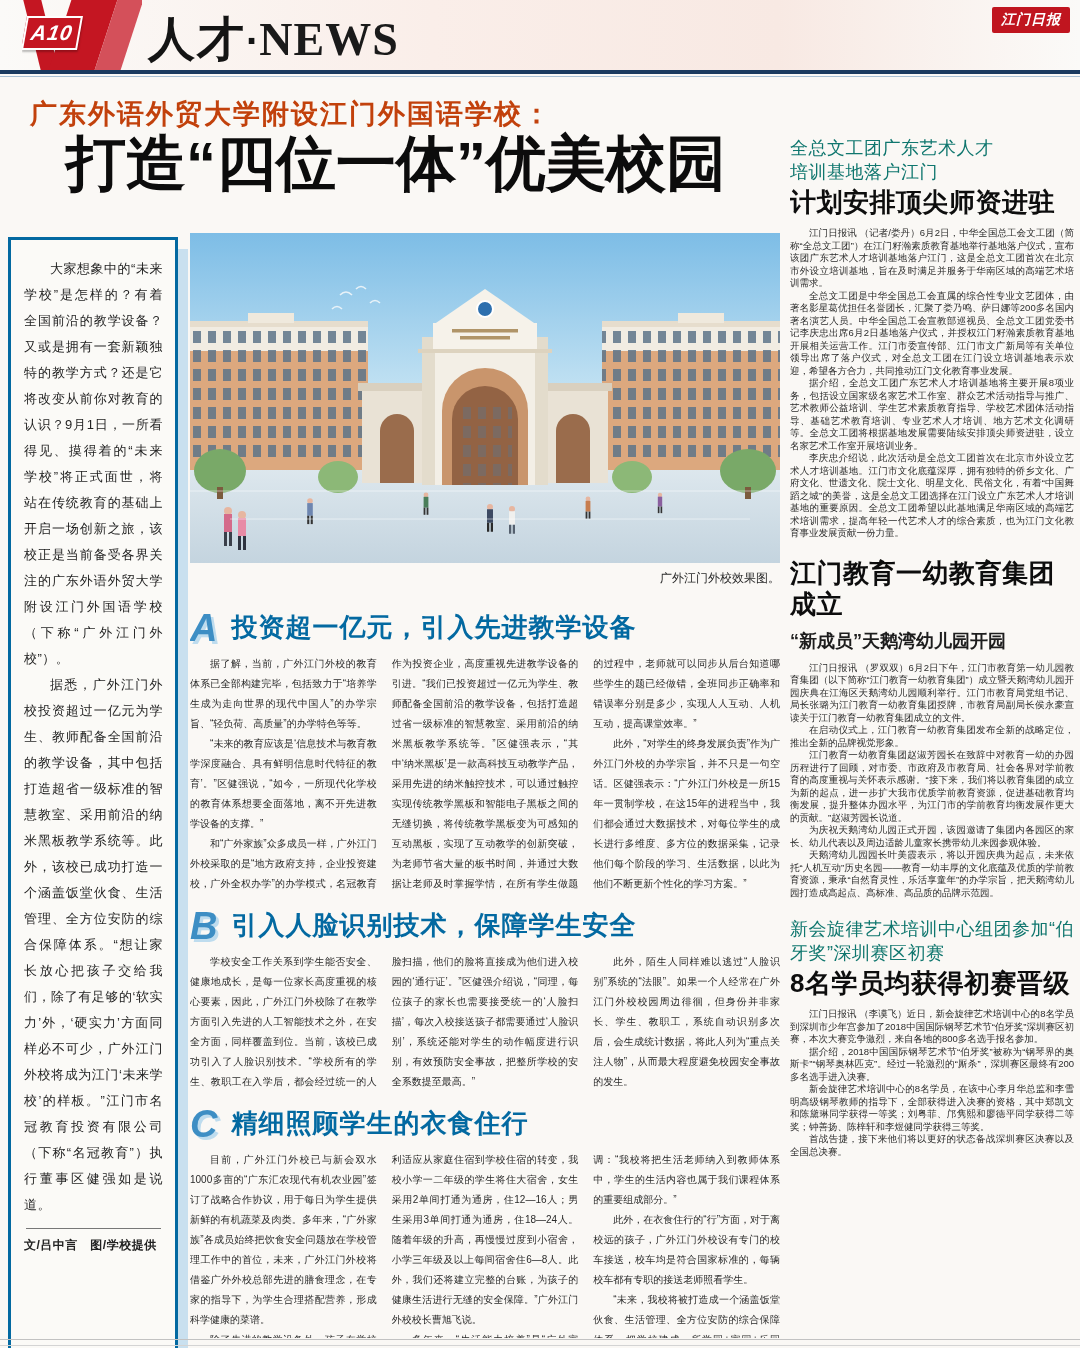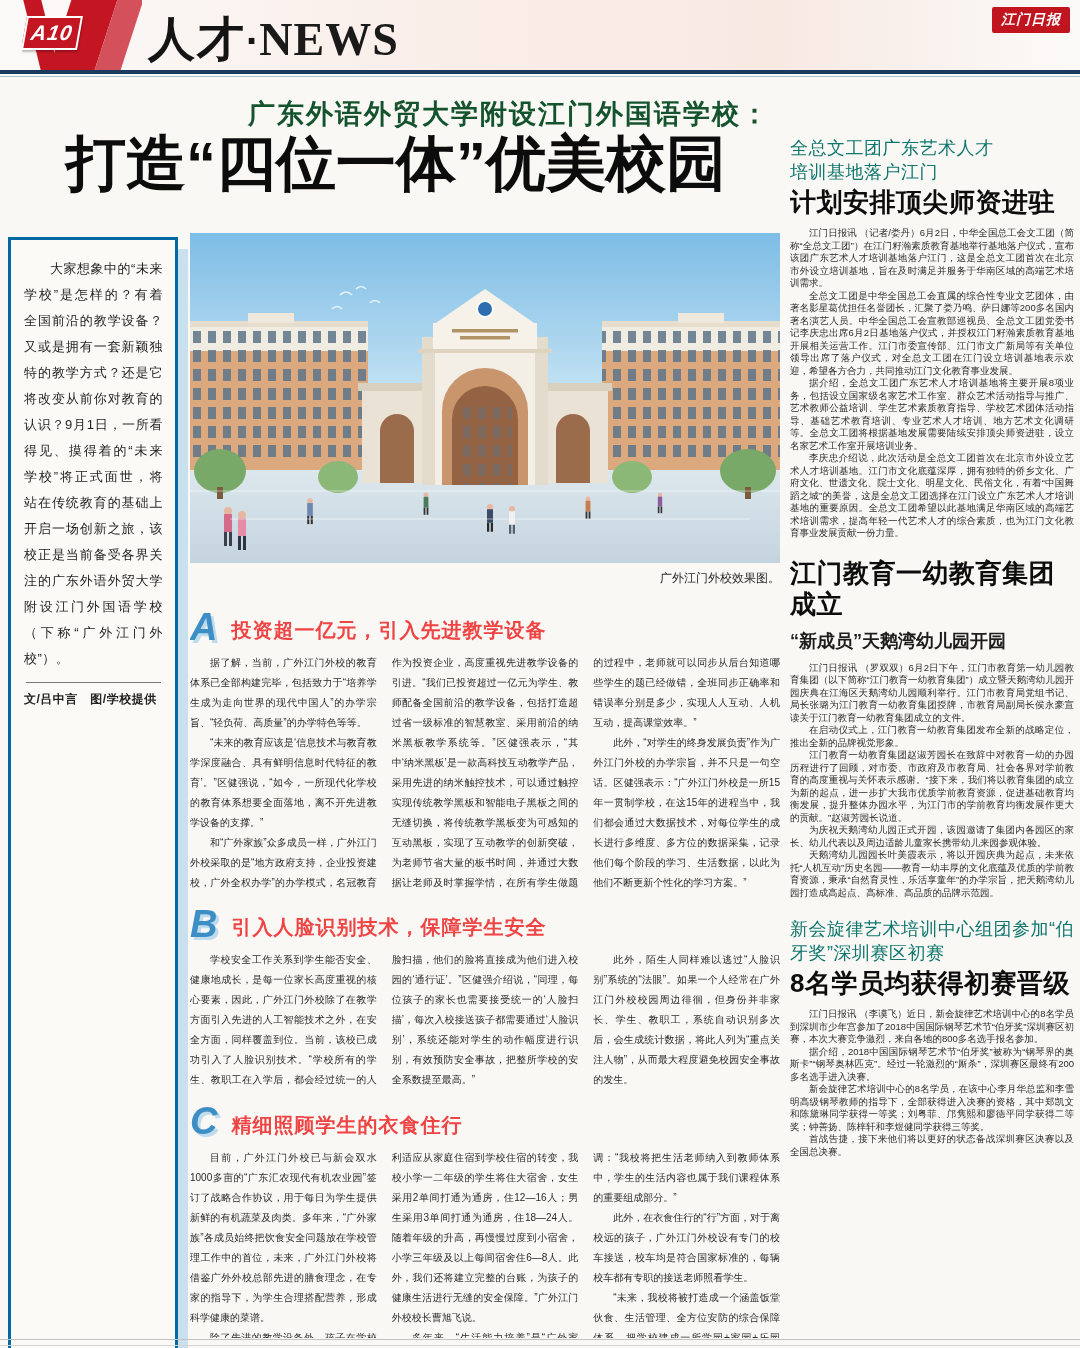--- a/index.html
+++ b/index.html
@@ -36,22 +36,22 @@
 
   .masthead {
     position:absolute; right:10px; top:7px; background:#c0151f; color:#fff;
     font-size:14px; font-weight:bold; font-style:italic; padding:4px 9px; border-radius:2px;
     letter-spacing:1px;
   }
   .header-info { position:absolute; right:12px; top:32px; text-align:right; color:#3c3c3c; font-size:11px; line-height:17px; }
 
   
   .kicker {
-    position:absolute; left:30px; top:96px; width:740px; text-align:right;
-    font-size:27px; font-weight:bold; color:#14532d; letter-spacing:2px;
+    position:absolute; left:30px; top:96px; width:740px; text-align:left;
+    font-size:27px; font-weight:bold; color:#c2410c; letter-spacing:2px;
   }
   .main-headline {
     position:absolute; left:6px; top:128px; width:780px; text-align:center;
     font-size:60px; font-weight:900; color:#0c0c0c; letter-spacing:0px; line-height:1.2;
   }
 
   
   .intro-box {
     position:absolute; left:8px; top:237px; width:170px; height:1306px;
     background:#fbfaf7; border:3px solid #0369a1;
@@ -74,21 +74,21 @@
   }
 
   
   .center-col { position:absolute; left:190px; top:610px; width:590px; bottom:10px; overflow:hidden; }
   .sec { margin-bottom:14px; }
   .sec-head { display:flex; align-items:flex-end; margin-bottom:9px; }
   .sec-letter {
     font-size:38px; font-weight:900; color:#3d8ec4; line-height:0.9;
     text-shadow:3px 3px 0 #bedcee; margin-right:14px; font-style:italic;
   }
-  .sec-title { font-size:20px; font-weight:800; color:#ef4444; letter-spacing:1px; }
+  .sec-title { font-size:26px; font-weight:800; color:#0369a1; letter-spacing:1px; }
   .sec-body { column-count:3; column-gap:15px; }
   .sec-body p {
     font-size:10px; line-height:20px; text-align:justify; color:#2a2a2a; text-indent:2em;
   }
 
   
   .right-col { position:absolute; left:790px; top:136px; width:284px; bottom:8px; overflow:hidden; }
   .r-article { margin-bottom:14px; }
   .r-kicker { font-size:18px; font-weight:normal; color:#0f766e; line-height:24px; white-space:pre-line; letter-spacing:0.5px; }
   .r-headline { font-size:26px; font-weight:900; color:#0d0d0d; line-height:31px; margin:3px 0 9px 0; letter-spacing:0.5px; }
@@ -120,20 +120,21 @@
   </div>
   <div class="header-rule"></div>
   <div class="header-rule2"></div>
 
   <div class="kicker">广东外语外贸大学附设江门外国语学校：</div>
   <div class="main-headline">打造“四位一体”优美校园</div>
 
   <div class="intro-box">
     <div>
         <p>大家想象中的“未来学校”是怎样的？有着全国前沿的教学设备？又或是拥有一套新颖独特的教学方式？还是它将改变从前你对教育的认识？9月1日，一所看得见、摸得着的“未来学校”将正式面世，将站在传统教育的基础上开启一场创新之旅，该校正是当前备受各界关注的广东外语外贸大学附设江门外国语学校（下称“广外江门外校”）。</p>
+        <p>据悉，广外江门外校投资超过一亿元为学生、教师配备全国前沿的教学设备，其中包括打造超省一级标准的智慧教室、采用前沿的纳米黑板教学系统等。此外，该校已成功打造一个涵盖饭堂伙食、生活管理、全方位安防的综合保障体系。“想让家长放心把孩子交给我们，除了有足够的‘软实力’外，‘硬实力’方面同样必不可少，广外江门外校将成为江门‘未来学校’的样板。”江门市名冠教育投资有限公司（下称“名冠教育”）执行董事区健强如是说道。</p>
       </div>
     <div class="intro-divider"></div>
     <div class="intro-byline">文/吕中言　图/学校提供</div>
   </div>
 
   <div class="photo">
     <svg viewBox="0 0 590 330" preserveAspectRatio="none">
       <defs>
         <linearGradient id="sky" x1="0" y1="0" x2="0" y2="1">
           <stop offset="0" stop-color="#7dbde6"></stop>

